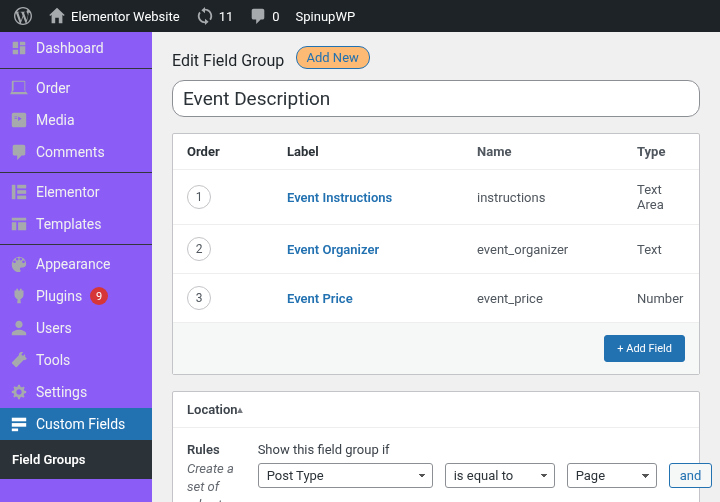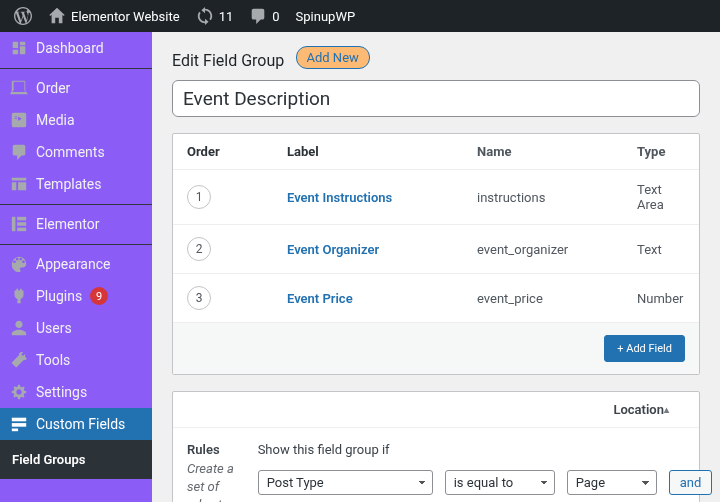--- a/index.html
+++ b/index.html
@@ -15,41 +15,41 @@
   .menu-item.current{background:#2271b1;color:#fff;position:relative}
   .menu-item.current svg{fill:#fff}
   .menu-item.current::after{content:"";position:absolute;right:-8px;top:50%;margin-top:-8px;border:8px solid transparent;border-right-color:#f0f0f1}
   .submenu{background:#2c3338;padding:6px 0}
   .submenu .sub-item{padding:6px 12px;color:#a7aaad;cursor:pointer;font-size:13px}
   .submenu .sub-item.active{color:#fff;font-weight:600}
   .update-badge{background:#d63638;border-radius:9px;min-width:18px;height:18px;display:inline-flex;align-items:center;justify-content:center;font-size:11px;color:#fff}
   .content{flex:1;padding:14px 20px;overflow:auto}
   h1.heading{font-size:16px;font-weight:400;color:#1d2327;display:inline-block;margin-right:8px}
   .page-title-action{display:inline-block;border:1px solid #2271b1;color:#2271b1;background:#fdba74;padding:3px 10px;font-size:13px;border-radius:11px;cursor:pointer;vertical-align:4px}
-  .title-input{width:100%;margin-top:10px;padding:6px 10px;font-size:19px;border:1px solid #8c8f94;border-radius:6px;background:#fff;color:#2c3338}
+  .title-input{width:100%;margin-top:10px;padding:6px 10px;font-size:19px;border:1px solid #8c8f94;border-radius:12px;background:#fff;color:#2c3338}
   .postbox{background:#fff;border:1px solid #c3c4c7;border-radius:2px;margin-top:16px}
   .fields-head{display:flex;padding:10px 14px;border-bottom:1px solid #eee;font-weight:700;color:#2c3338}
   .col-order{width:100px}
   .col-label{width:190px}
   .col-name{width:160px}
   .col-type{flex:1}
   .field-row{display:flex;align-items:center;padding:12px 14px;border-bottom:1px solid #eee}
   .order-circle{width:24px;height:24px;border:1px solid #c3c4c7;border-radius:50%;display:flex;align-items:center;justify-content:center;font-size:12px;color:#50575e;background:#fff}
   .col-label .link{color:#2271b1;font-weight:600;cursor:pointer}
   .col-name,.col-type{color:#50575e}
   .add-field-bar{padding:12px 14px;display:flex;justify-content:flex-end;background:#f6f7f7}
   .btn-primary{background:#2271b1;color:#fff;border:1px solid #2271b1;padding:6px 12px;border-radius:3px;cursor:pointer;font-size:11px}
-  .postbox .hndle{padding:10px 30px;font-weight:600;display:flex;justify-content:flex-end;align-items:center;cursor:pointer;border-bottom:1px solid #eee}
+  .postbox .hndle{padding:10px 14px;font-weight:600;display:flex;justify-content:flex-start;align-items:center;cursor:pointer;border-bottom:1px solid #eee}
   .toggle-ind{color:#787c82;font-size:10px}
   .location-body{display:flex;padding:14px;gap:14px}
   .rules-label{width:170px}
   .rules-label b{display:block;font-weight:600;margin-bottom:3px}
   .rules-label p{font-style:italic;color:#646970;font-size:13px;line-height:1.4}
   .rules-config{flex:1}
-  .rules-config .show-label{margin-bottom:13px}
+  .rules-config .show-label{margin-bottom:6px}
   .rule-row{display:flex;gap:12px;align-items:flex-start;margin-bottom:12px}
   .sel{border:1px solid #8c8f94;border-radius:3px;padding:4px 22px 4px 8px;background:#fff;font-size:13px;color:#2c3338;appearance:none;background-image:linear-gradient(45deg,transparent 50%,#555 50%),linear-gradient(135deg,#555 50%,transparent 50%);background-position:right 10px center,right 6px center;background-size:4px 4px,4px 4px;background-repeat:no-repeat}
   .sel.wide{width:175px}
   .sel.mid{width:110px}
   .sel.small{width:90px}
   .btn-sec{border:1px solid #2271b1;color:#2271b1;background:#f6f7f7;padding:4px 10px;border-radius:3px;font-size:13px;cursor:pointer}
   .or{color:#50575e;font-size:13px;margin:4px 0}
 </style>
 </head>
 <body>
@@ -102,34 +102,34 @@
           <path d="M4 2h12c1.1 0 2 .9 2 2v12c0 1.1-.9 2-2 2H4c-1.1 0-2-.9-2-2V4c0-1.1.9-2 2-2zm1 4v1h3V6H5zm0 2v1h3V8H5zm4-2v5l4-2.5L9 6z"></path>
         </svg>
         <span>Media</span>
       </div>
     <div class="menu-item">
         <svg viewBox="0 0 20 20">
           <path d="M5 2h10c1.1 0 2 .9 2 2v8c0 1.1-.9 2-2 2h-2l-5 5v-5H5c-1.1 0-2-.9-2-2V4c0-1.1.9-2 2-2z"></path>
         </svg>
         <span>Comments</span>
       </div>
-    <div class="menu-item">
-        <svg viewBox="0 0 20 20">
-          <path d="M2 3h16v3H2V3zm0 5h5v9H2V8zm7 0h9v9H9V8z"></path>
-        </svg>
-        <span>Templates</span>
-      </div>
     <div class="menu-item sep">
         <svg viewBox="0 0 20 20">
           <rect x="2" y="2" width="4" height="16"></rect>
           <rect x="8" y="2" width="10" height="4"></rect>
           <rect x="8" y="8" width="10" height="4"></rect>
           <rect x="8" y="14" width="10" height="4"></rect>
         </svg>
         <span>Elementor</span>
+      </div>
+    <div class="menu-item">
+        <svg viewBox="0 0 20 20">
+          <path d="M2 3h16v3H2V3zm0 5h5v9H2V8zm7 0h9v9H9V8z"></path>
+        </svg>
+        <span>Templates</span>
       </div>
     <div class="menu-item sep">
         <svg viewBox="0 0 20 20">
           <path d="M10 2c4.4 0 8 3.6 8 8 0 2.2-1.8 4-4 4h-1.5c-.8 0-1.5.7-1.5 1.5 0 .4.1.7.4 1 .2.3.4.6.4 1 0 .8-.7 1.5-1.5 1.5C5.6 19 2 15.4 2 11S5.6 2 10 2zM5 9c.8 0 1.5-.7 1.5-1.5S5.8 6 5 6s-1.5.7-1.5 1.5S4.2 9 5 9zm3-3c.8 0 1.5-.7 1.5-1.5S8.8 3 8 3s-1.5.7-1.5 1.5S7.2 6 8 6zm4 0c.8 0 1.5-.7 1.5-1.5S12.8 3 12 3s-1.5.7-1.5 1.5S11.2 6 12 6zm3 3c.8 0 1.5-.7 1.5-1.5S15.8 6 15 6s-1.5.7-1.5 1.5S14.2 9 15 9z"></path>
         </svg>
         <span>Appearance</span>
       </div>
     <div class="menu-item">
         <svg viewBox="0 0 20 20">
           <path d="M13 4V2h-2v2H9V2H7v2H5v5c0 2.2 1.4 4 3.4 4.7L8 18h4l-.4-4.3C13.6 13 15 11.2 15 9V4h-2z"></path>

